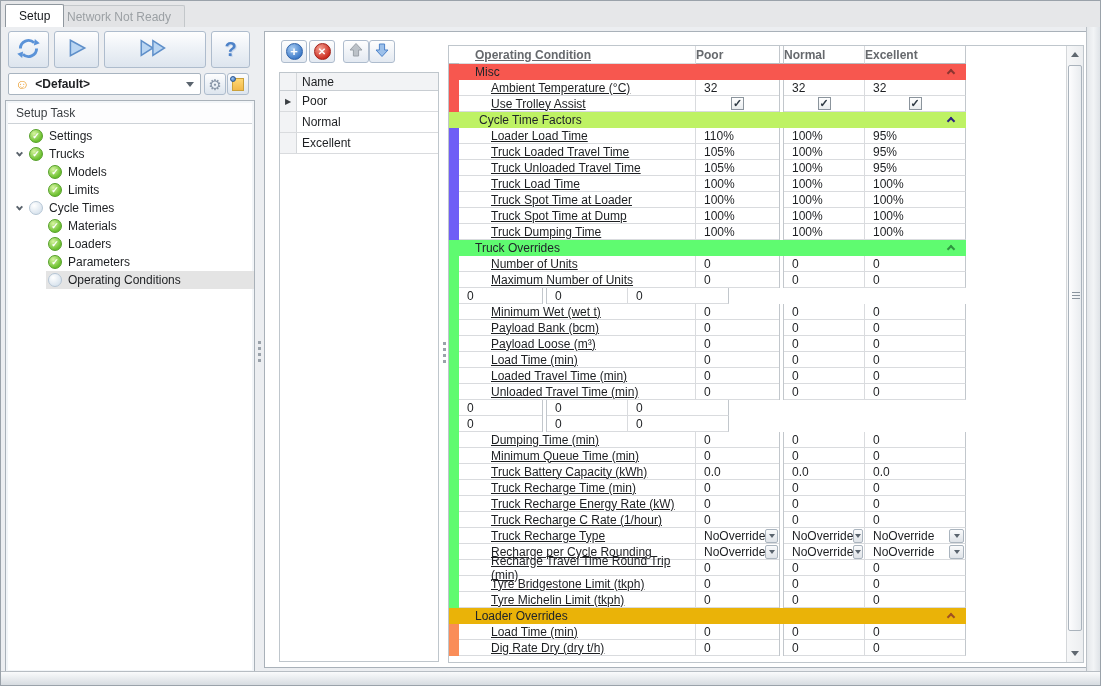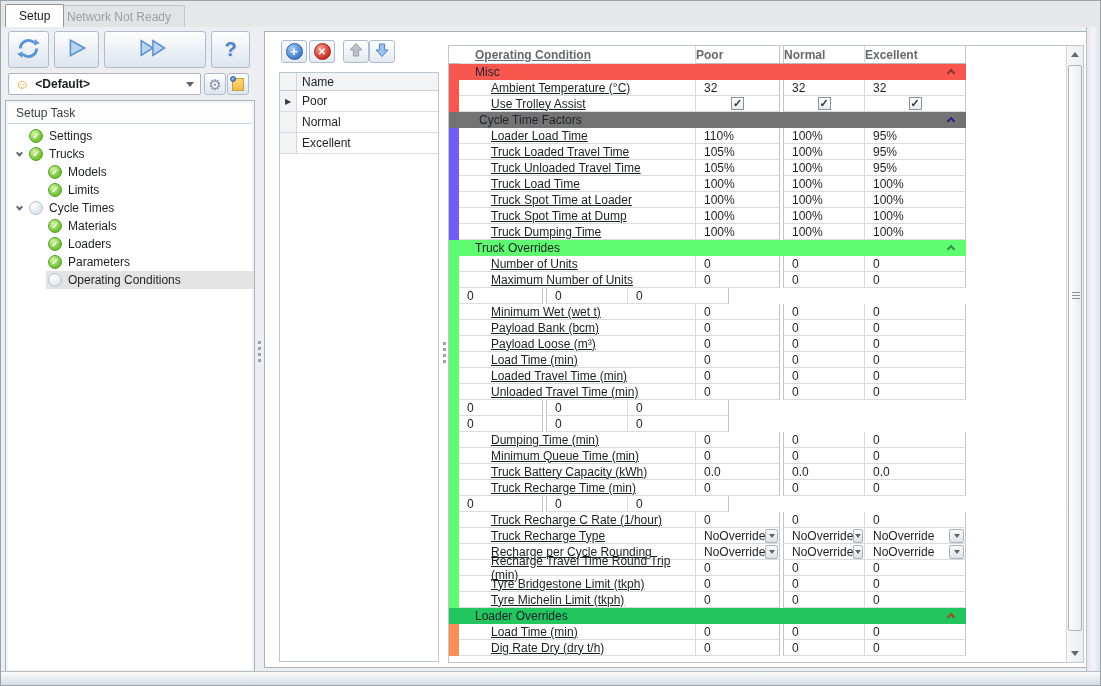--- a/index.html
+++ b/index.html
@@ -334,21 +334,21 @@
               <span class="checkbox">✓</span>
             </div>
             <div class="c-val c-gap"></div>
             <div class="c-val c-normal c-center">
               <span class="checkbox">✓</span>
             </div>
             <div class="c-val c-exc c-center">
               <span class="checkbox">✓</span>
             </div>
           </div>
-          <div class="sec-hdr" style="background: #737373; padding-left: 30px;">
+          <div class="sec-hdr" style="background: #bef264; padding-left: 30px;">
             <span>Cycle Time Factors</span>
             <span class="sec-chev" style="border-color: rgb(45, 36, 128);"></span>
           </div>
           <div class="trow drow">
             <div class="c-stripe" style="background: rgb(111, 94, 246);"></div>
             <div class="c-label">Loader Load Time</div>
             <div class="c-val c-poor">110%</div>
             <div class="c-val c-gap"></div>
             <div class="c-val c-normal">100%</div>
             <div class="c-val c-exc">95%</div>
@@ -517,20 +517,21 @@
           <div class="trow drow">
             <div class="c-stripe" style="background: rgb(95, 251, 112);"></div>
             <div class="c-label">Truck Recharge Time (min)</div>
             <div class="c-val c-poor">0</div>
             <div class="c-val c-gap"></div>
             <div class="c-val c-normal">0</div>
             <div class="c-val c-exc">0</div>
           </div>
           <div class="trow drow">
             <div class="c-stripe" style="background: rgb(95, 251, 112);"></div>
+            <div class="c-label">Truck Recharge Energy Rate (kW)</div>
             <div class="c-val c-poor">0</div>
             <div class="c-val c-gap"></div>
             <div class="c-val c-normal">0</div>
             <div class="c-val c-exc">0</div>
           </div>
           <div class="trow drow">
             <div class="c-stripe" style="background: rgb(95, 251, 112);"></div>
             <div class="c-label">Truck Recharge C Rate (1/hour)</div>
             <div class="c-val c-poor">0</div>
             <div class="c-val c-gap"></div>
@@ -600,21 +601,21 @@
             <div class="c-val c-exc">0</div>
           </div>
           <div class="trow drow">
             <div class="c-stripe" style="background: rgb(95, 251, 112);"></div>
             <div class="c-label">Tyre Michelin Limit (tkph)</div>
             <div class="c-val c-poor">0</div>
             <div class="c-val c-gap"></div>
             <div class="c-val c-normal">0</div>
             <div class="c-val c-exc">0</div>
           </div>
-          <div class="sec-hdr" style="background: #22c55e;">
+          <div class="sec-hdr" style="background: #eab308;">
             <span>Loader Overrides</span>
             <span class="sec-chev" style="border-color: rgb(158, 79, 36);"></span>
           </div>
           <div class="trow drow">
             <div class="c-stripe" style="background: rgb(250, 141, 88);"></div>
             <div class="c-label">Load Time (min)</div>
             <div class="c-val c-poor">0</div>
             <div class="c-val c-gap"></div>
             <div class="c-val c-normal">0</div>
             <div class="c-val c-exc">0</div>

